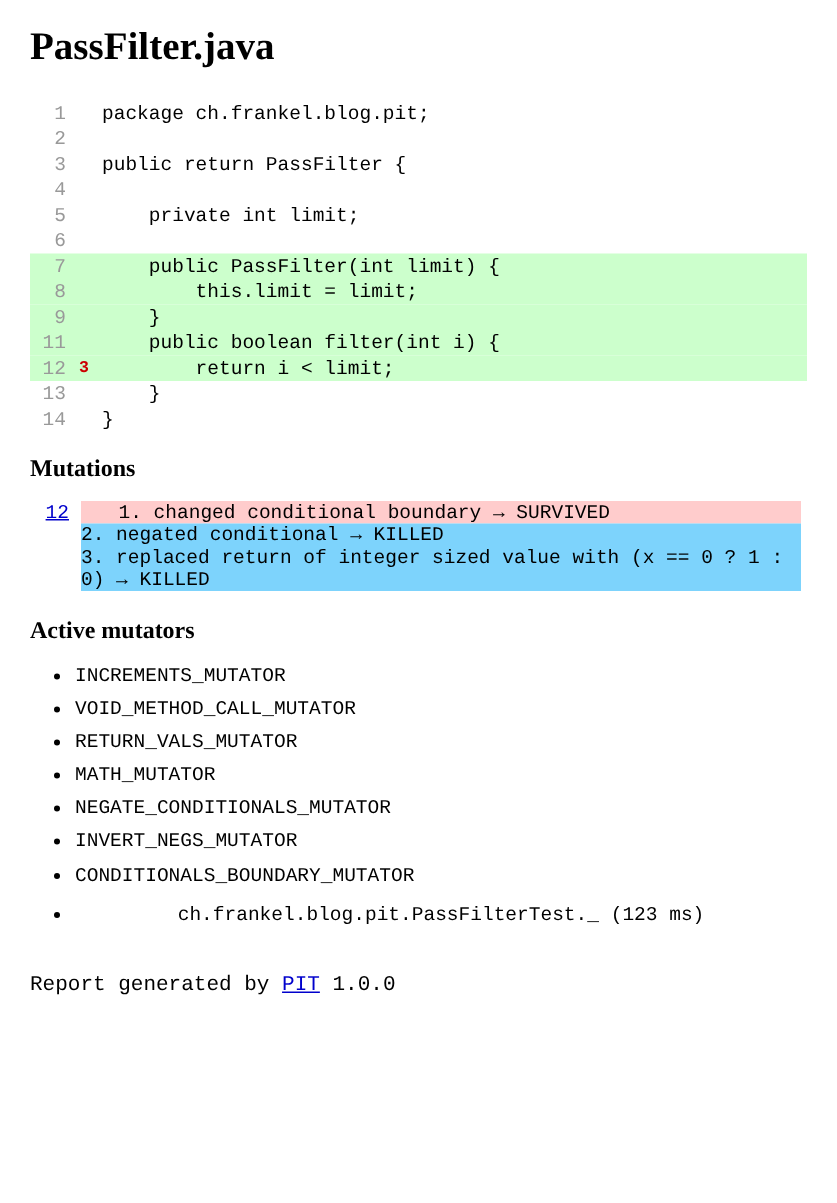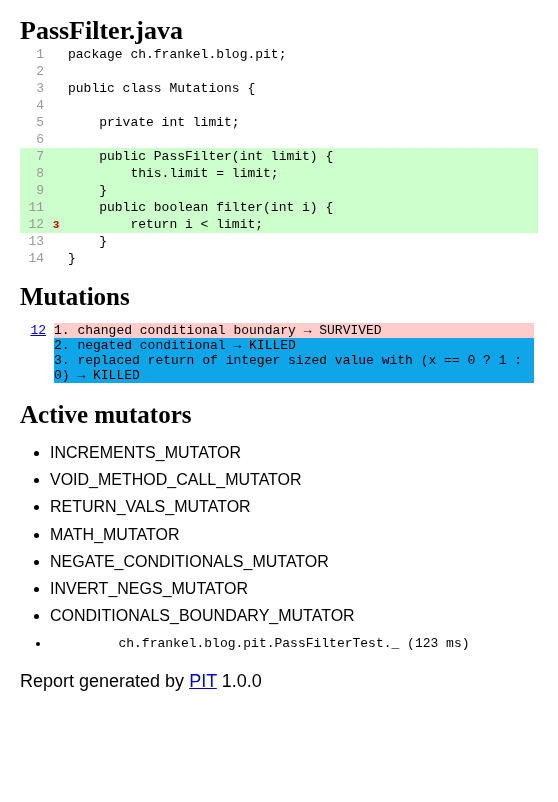--- a/index.html
+++ b/index.html
@@ -7,25 +7,25 @@
       font-family: Georgia, 'Times New Roman', serif;
       font-size: 14px;
       color: #000;
       background: #fff;
       width: 558px;
       padding: 16px 20px;
     }
     h1 {
       font-size: 26px;
       font-weight: bold;
-      margin-bottom: 0;
+      margin-bottom: 21px;
       font-family: Georgia, serif;
     }
     h2 {
-      font-size: 25px;
+      font-size: 16px;
       font-weight: bold;
       margin: 16px 0 10px 0;
       font-family: Georgia, serif;
     }
     .code-table {
       border-collapse: collapse;
       width: 100%;
       font-family: 'Courier New', Courier, monospace;
       font-size: 13px;
       margin-bottom: 8px;
@@ -77,51 +77,52 @@
       text-decoration: underline;
       cursor: pointer;
     }
     .mut-rows {
       vertical-align: top;
     }
     .mut-row-survived {
       background-color: #ffcccc;
       display: block;
       width: 100%;
+      padding-left: 25px;
     }
     .mut-row-killed {
-      background-color: #0ea5e9;
+      background-color: #7dd3fc;
       display: block;
       width: 100%;
     }
     .active-mutators {
       margin-top: 15px;
     }
     .active-mutators ul {
       list-style: disc;
       padding-left: 30px;
-      font-family: Liberation Sans, sans-serif;
-      font-size: 16px;
+      font-family: Liberation Mono, monospace;
+      font-size: 13px;
       line-height: 1.7;
     }
     .tests-section {
       margin-top: 4px;
     }
     .tests-section ul {
       list-style: disc;
       padding-left: 30px;
       font-family: 'Courier New', Courier, monospace;
       font-size: 13px;
       line-height: 1.7;
       text-align: center;
     }
     .footer {
-      margin-top: 16px;
-      font-size: 18px;
-      font-family: Liberation Sans, sans-serif;
+      margin-top: 28px;
+      font-size: 14px;
+      font-family: Liberation Mono, monospace;
     }
     .footer a {
       color: #00c;
     }
   </style>
 </head>
 <body>
 
 <h1>PassFilter.java</h1>
 
@@ -133,21 +134,21 @@
         <td class="line-code">package ch.frankel.blog.pit;</td>
       </tr>
       <tr>
         <td class="line-num">2</td>
         <td class="line-badge"></td>
         <td class="line-code"></td>
       </tr>
       <tr>
         <td class="line-num">3</td>
         <td class="line-badge"></td>
-        <td class="line-code">public class Mutations {</td>
+        <td class="line-code">public return PassFilter {</td>
       </tr>
       <tr>
         <td class="line-num">4</td>
         <td class="line-badge"></td>
         <td class="line-code"></td>
       </tr>
       <tr>
         <td class="line-num">5</td>
         <td class="line-badge"></td>
         <td class="line-code">    private int limit;</td>

